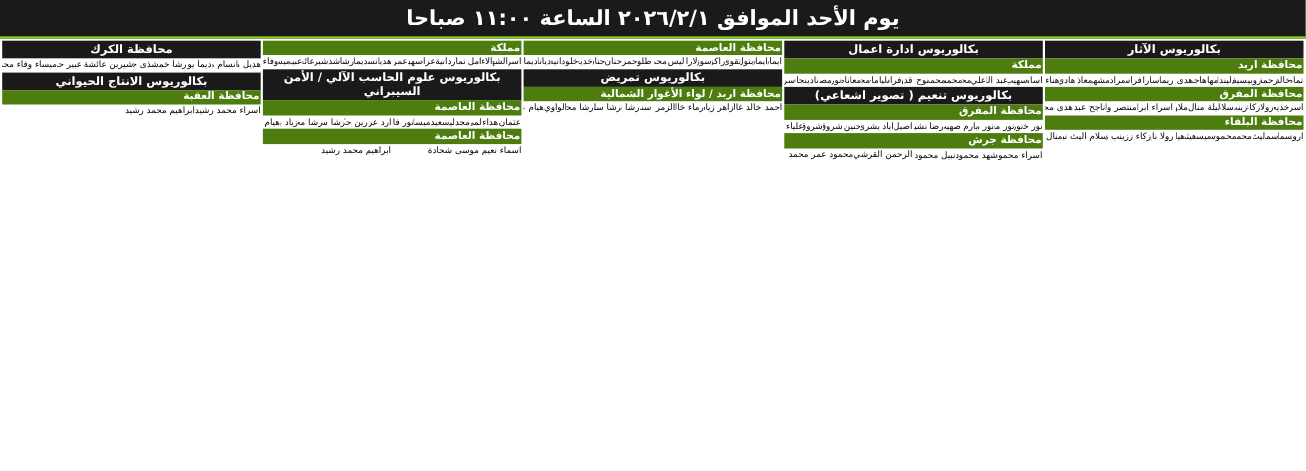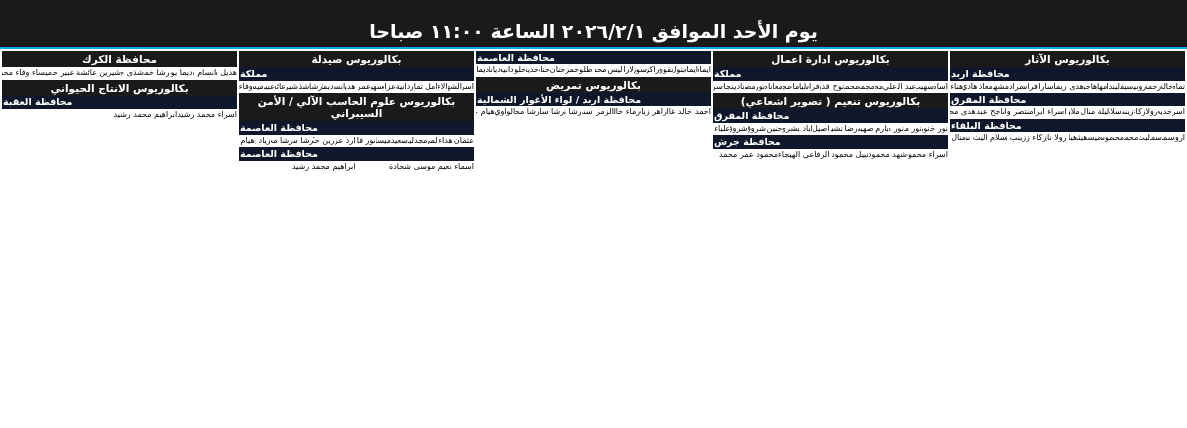--- a/index.html
+++ b/index.html
@@ -9,23 +9,23 @@
     width:1187px;height:428px;overflow:hidden;
     color:#000;
   }
   .page{width:1187px;height:428px;position:relative;background:#fff;}
 
   
   .banner{
     background:#1a1a1a;color:#fff;
     text-align:center;
     font-size:19px;font-weight:bold;
-    padding:20px 0 5px 0;
+    padding:6px 0 5px 0;
     letter-spacing:0px;
-    border-bottom:2px solid #0ea5e9;
+    border-bottom:2px solid #84cc16;
   }
 
   
   .columns{
     display:flex;
     flex-direction:row;
     width:1187px;
     padding:2px 2px 0 2px;
     box-sizing:border-box;
     gap:2px;
@@ -43,23 +43,23 @@
   .block{margin-bottom:1px;}
 
   .major{
     background:#1a1a1a;color:#fff;
     font-size:10.5px;font-weight:bold;
     text-align:center;
     padding:2px 12px;
     line-height:1.15;
   }
   .gov{
-    background:#0f172a;color:#fff;
+    background:#4d7c0f;color:#fff;
     font-size:9.5px;font-weight:bold;
-    text-align:left;
+    text-align:right;
     padding:1.5px 1px;
     line-height:1.1;
   }
   .names{
     display:flex;flex-direction:row;
     gap:2px;
     font-size:8px;
     line-height:1.32;
     padding-top:1px;
   }
@@ -219,21 +219,21 @@
       </div>
       <div class="block">
         <div class="gov">محافظة جرش</div>
         <div class="names">
           <div class="sub">
               <div class="nm">اسراء محمود محمد</div>
               <div class="nm">شهد محمود محمد</div>
               <div class="nm">نبيل محمود محمد</div>
             </div>
           <div class="sub">
-              <div class="nm">الرفاعي الهيجاء</div>
+              <div class="nm">الرحمن القرشي</div>
               <div class="nm">محمود عمر محمد</div>
             </div>
         </div>
       </div>
     </div>
 
     <div class="col">
       <div class="block">
         <div class="gov">محافظة العاصمة</div>
         <div class="names">
@@ -279,21 +279,20 @@
               <div class="nm">رشا محمد عبد القادر</div>
               <div class="nm">الواوي بنان يونس</div>
               <div class="nm">هيام عقيل زيادة</div>
             </div>
         </div>
       </div>
     </div>
 
     <div class="col">
       <div class="block">
-        <div class="major">بكالوريوس صيدلة</div>
         <div class="gov">مملكة</div>
         <div class="names">
           <div class="sub">
               <div class="nm">اسراء جميل توفيق ياسين</div>
               <div class="nm">الشهبان غازي ابراهيم الناصري</div>
               <div class="nm">الاء فيصل خالد حياني</div>
               <div class="nm">امل مصطفى سليمان ابو عوده</div>
               <div class="nm">تمارا محمد سعيد الحمامره</div>
               <div class="nm">دانية عبد الله جمعه عبد الكريم</div>
               <div class="nm">عزام محمد سعيد الخطابية</div>

